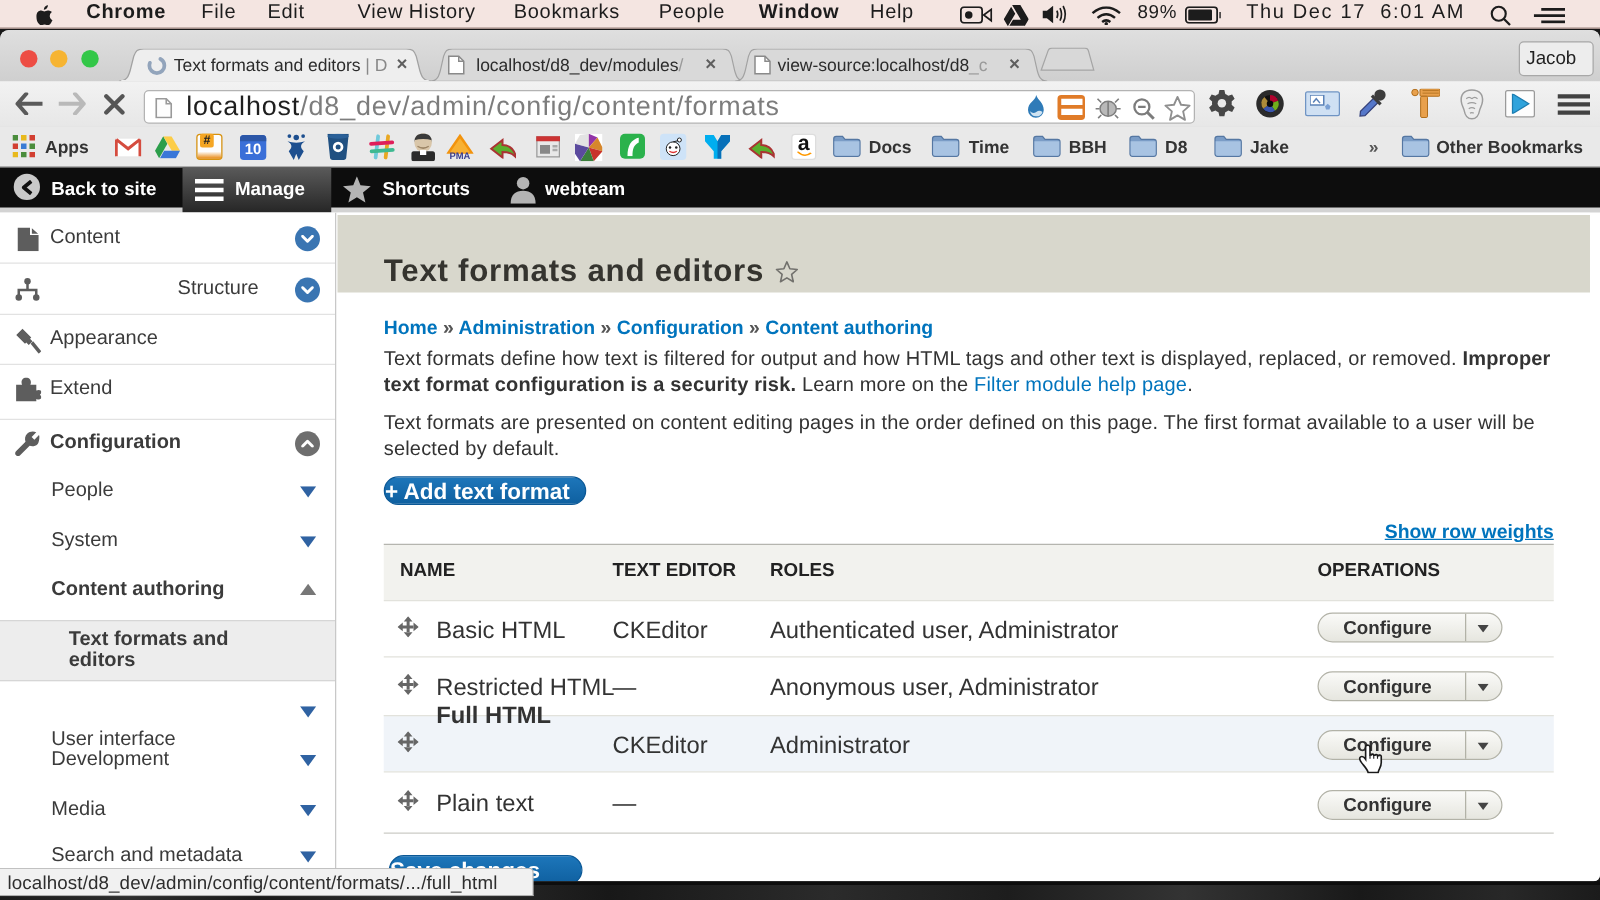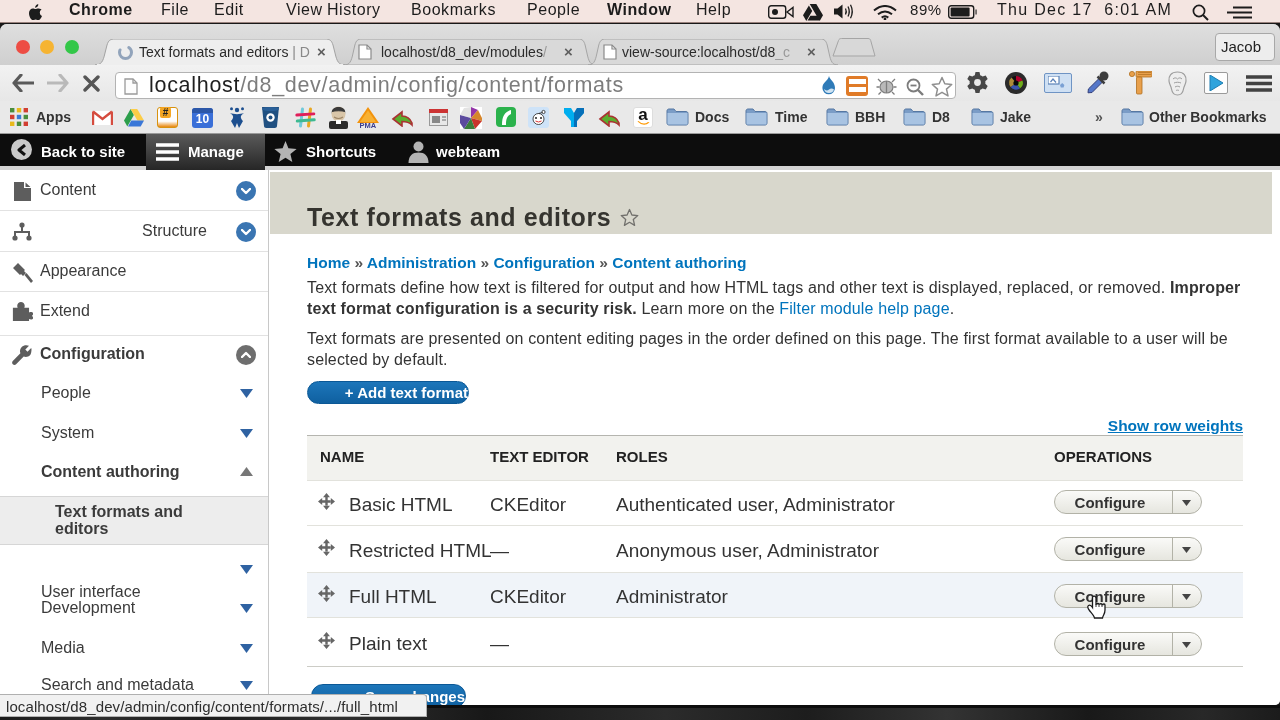--- a/index.html
+++ b/index.html
@@ -44,21 +44,21 @@
 .sep { position:absolute; left:0; width:268px; height:1px; background:#e2e2e2; }
 
 
 #main { position:absolute; left:270px; top:0; width:1002px; height:535px; background:#fff; }
 #beige { position:absolute; left:0; top:2px; width:1002px; height:62px; background:#d8d7cc; }
 h1 { position:absolute; left:37px; top:33px; font-size:25px; font-weight:bold; color:#35342f; letter-spacing:0.6px; }
 .blue { color:#0074bd; text-decoration:none; }
 .bodytext { font-size:15.5px; color:#333; line-height:21px; }
 
 
-.btn-blue { position:absolute; background:linear-gradient(#1d76ba,#0f60a0); border:1px solid #0b5896; border-radius:12px; color:#fff; font-weight:bold; font-size:15px; text-align:right; }
+.btn-blue { position:absolute; background:linear-gradient(#1d76ba,#0f60a0); border:1px solid #0b5896; border-radius:12px; color:#fff; font-weight:bold; font-size:18px; text-align:left; }
 .cell { font-size:19px; color:#333; }
 .cfg { position:absolute; width:148px; height:24px; background:linear-gradient(#fafaf8,#e6e6df); border:1px solid #b2b2a7; border-radius:12px; }
 .cfg span { position:absolute; left:0; top:3px; width:110px; text-align:center; font-size:15px; font-weight:bold; color:#333; }
 .cfg i { position:absolute; right:28px; top:0; width:1px; height:22px; background:#b2b2a7; }
 .cfg svg { position:absolute; right:10px; top:9px; }
 
 
 #desktop { position:absolute; left:0; top:705px; width:1280px; height:15px; background:linear-gradient(90deg,#1c1c1c 0%,#2e2e2e 8%,#1a1a1a 16%,#303030 26%,#181818 38%,#2b2b2b 52%,#1d1d1d 63%,#333 74%,#191919 85%,#282828 94%,#1b1b1b 100%); border-top:3px solid #0d0d0d; }
 
 
@@ -502,21 +502,21 @@
         <div class="abs cell" style="left:346px;top:324px;">Authenticated user, Administrator</div>
         <svg class="abs handle" style="left:48px;top:369px" width="17" height="17" viewBox="0 0 17 17">
             <path fill="#666" d="M8.5 0 L12 4.2 L5 4.2Z M8.5 17 L12 12.8 L5 12.8Z M0 8.5 L4.2 5 L4.2 12Z M17 8.5 L12.8 5 L12.8 12Z M7.3 4 L9.7 4 L9.7 7.3 L13 7.3 L13 9.7 L9.7 9.7 L9.7 13 L7.3 13 L7.3 9.7 L4 9.7 L4 7.3 L7.3 7.3Z"></path>
           </svg>
         <div class="abs cell" style="left:79px;top:370px;">Restricted HTML</div>
         <div class="abs cell" style="left:220px;top:370px;">—</div>
         <div class="abs cell" style="left:346px;top:370px;">Anonymous user, Administrator</div>
         <svg class="abs handle" style="left:48px;top:415px" width="17" height="17" viewBox="0 0 17 17">
             <path fill="#666" d="M8.5 0 L12 4.2 L5 4.2Z M8.5 17 L12 12.8 L5 12.8Z M0 8.5 L4.2 5 L4.2 12Z M17 8.5 L12.8 5 L12.8 12Z M7.3 4 L9.7 4 L9.7 7.3 L13 7.3 L13 9.7 L9.7 9.7 L9.7 13 L7.3 13 L7.3 9.7 L4 9.7 L4 7.3 L7.3 7.3Z"></path>
           </svg>
-        <div class="abs cell" style="left:79px;top:416px;">Full HTML</div>
+        <div class="abs cell" style="left:79px;top:392px;font-weight:bold;">Full HTML</div>
         <div class="abs cell" style="left:220px;top:416px;">CKEditor</div>
         <div class="abs cell" style="left:346px;top:416px;">Administrator</div>
         <svg class="abs handle" style="left:48px;top:462px" width="17" height="17" viewBox="0 0 17 17">
             <path fill="#666" d="M8.5 0 L12 4.2 L5 4.2Z M8.5 17 L12 12.8 L5 12.8Z M0 8.5 L4.2 5 L4.2 12Z M17 8.5 L12.8 5 L12.8 12Z M7.3 4 L9.7 4 L9.7 7.3 L13 7.3 L13 9.7 L9.7 9.7 L9.7 13 L7.3 13 L7.3 9.7 L4 9.7 L4 7.3 L7.3 7.3Z"></path>
           </svg>
         <div class="abs cell" style="left:79px;top:463px;">Plain text</div>
         <div class="abs cell" style="left:220px;top:463px;">—</div>
 
         <div class="cfg" style="left:784px;top:320px;">
             <span>Configure</span>

